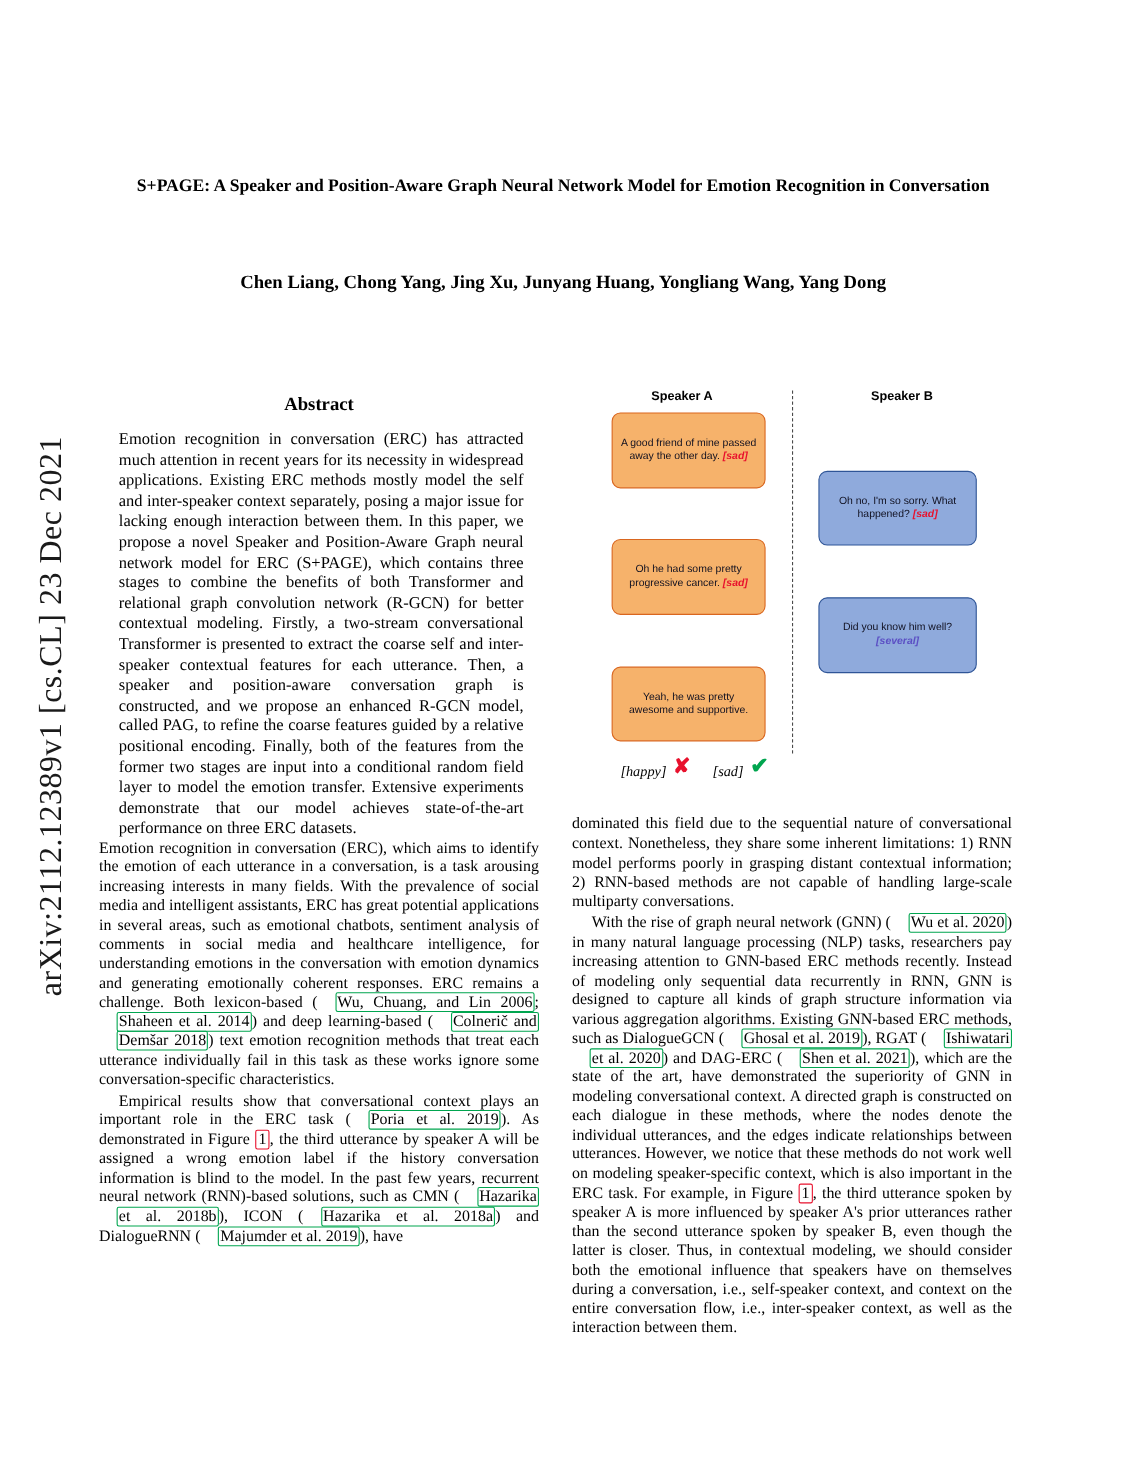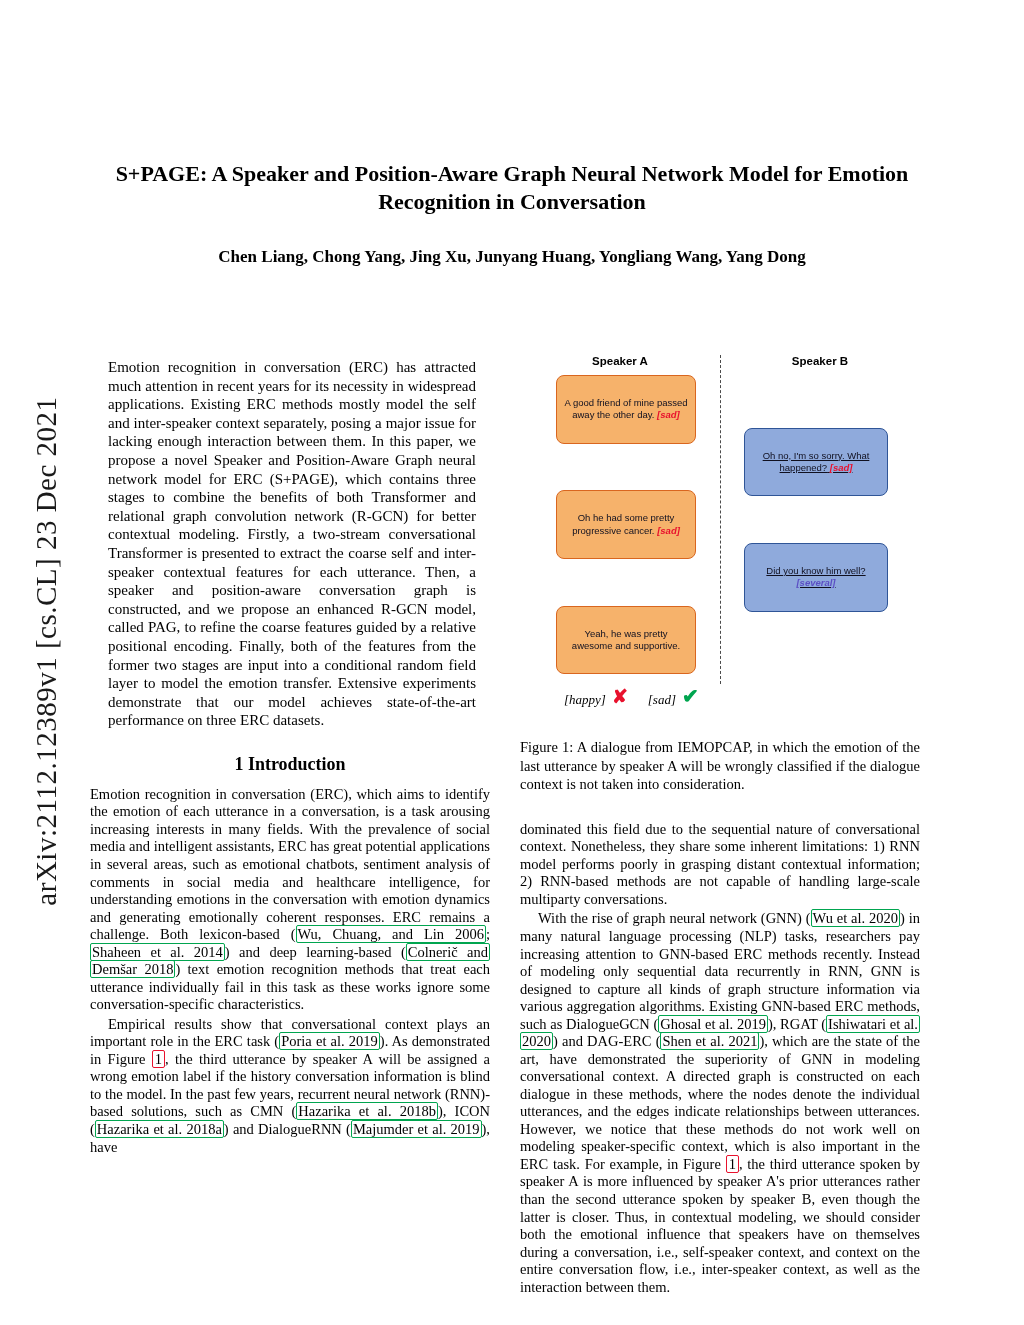--- a/index.html
+++ b/index.html
@@ -9,21 +9,21 @@
     font-family:"Liberation Serif", serif; color:#000;
   }
   .arxiv-strip {
     position:absolute; left:30px; top:932px;
     transform:rotate(-90deg); transform-origin:0 0;
     white-space:nowrap; font-size:29px; color:#1a1a1a;
     width:562px; text-align:center; letter-spacing:0.5px;
   }
   .title {
     position:absolute; top:160px; left:112px; width:800px;
-    text-align:center; font-size:22px; font-weight:bold; line-height:1.25;
+    text-align:center; font-size:16px; font-weight:bold; line-height:1.25;
   }
   .authors {
     position:absolute; top:247px; left:112px; width:800px;
     text-align:center; font-size:17px; font-weight:bold;
   }
   .col { position:absolute; width:400px; }
   .col-left  { top:358px; left:90px;  }
   .col-right { top:353px; left:520px; }
 
   .abstract-head { text-align:center; font-size:17px; font-weight:bold; margin-bottom:13px; }
@@ -31,21 +31,21 @@
     margin:0 14px 0 18px; font-size:15px; line-height:1.24; text-align:justify;
   }
   .section-head { text-align:center; font-size:18px; font-weight:bold; margin:24px 0 11px 0; }
   p.body { font-size:14.5px; line-height:1.21; text-align:justify; }
   p.indent { text-indent:18px; }
   p.body + p.body { margin-top:2px; }
 
   .cite {
     border:1.2px solid var(--cite, #00A54F);
     border-radius:2px; padding:0 1px;
-    -webkit-box-decoration-break:clone; box-decoration-break:clone;
+    -webkit-box-decoration-break:clone; box-decoration-break:clone;margin-left:16px;
   }
   .figref {
     border:1.2px solid var(--ref, #E8112D);
     border-radius:2px; padding:0 2px;
     -webkit-box-decoration-break:clone; box-decoration-break:clone;
   }
 
   
   .figure { position:relative; padding:2px 0 4px 0; }
   .divider {
@@ -62,21 +62,21 @@
     border-radius:8px; padding:21px 6px;
     font-family:"Liberation Sans", sans-serif; font-size:9.5px; line-height:1.3;
     text-align:center; color:#101020; position:relative; z-index:1;
   }
   .bubble.speaker-a {
     background:var(--a-bg, #F6B26B); border:1.5px solid var(--a-border, #D9661F);
     width:35%; margin-left:9%; margin-top:-6px;
   }
   .bubble.speaker-b {
     background:var(--b-bg, #8FAADC); border:1.5px solid var(--b-border, #2F5597);
-    width:36%; margin-left:56%; margin-top:-16px;text-decoration:underline;
+    width:36%; margin-left:56%; margin-top:-16px;
   }
   .dialogue .bubble:first-child { margin-top:0; }
   .emotion { font-style:italic; font-weight:bold; }
   .verdict {
     margin:10px 0 0 11%;
     display:flex; align-items:flex-end; gap:6px;
     font-size:13px; font-style:italic;
   }
   .v-cross { color:var(--cross,#E8112D); font-size:19px; font-style:normal; font-weight:bold; margin-right:14px; }
   .v-check { color:var(--check,#00A54F); font-size:20px; font-style:normal; font-weight:bold; }
@@ -88,22 +88,22 @@
 <body>
 
 <div class="page">
 
   <div class="arxiv-strip">arXiv:2112.12389v1  [cs.CL]  23 Dec 2021</div>
 
   <h1 class="title">S+PAGE: A Speaker and Position-Aware Graph Neural Network Model for Emotion Recognition in Conversation</h1>
   <div class="authors">Chen Liang, Chong Yang, Jing Xu, Junyang Huang, Yongliang Wang, Yang Dong</div>
 
   <div class="col col-left">
+    <h2 class="abstract-head">Abstract</h2>
     <p class="abstract-text">Emotion recognition in conversation (ERC) has attracted much attention in recent years for its necessity in widespread applications. Existing ERC methods mostly model the self and inter-speaker context separately, posing a major issue for lacking enough interaction between them. In this paper, we propose a novel Speaker and Position-Aware Graph neural network model for ERC (S+PAGE), which contains three stages to combine the benefits of both Transformer and relational graph convolution network (R-GCN) for better contextual modeling. Firstly, a two-stream conversational Transformer is presented to extract the coarse self and inter-speaker contextual features for each utterance. Then, a speaker and position-aware conversation graph is constructed, and we propose an enhanced R-GCN model, called PAG, to refine the coarse features guided by a relative positional encoding. Finally, both of the features from the former two stages are input into a conditional random field layer to model the emotion transfer. Extensive experiments demonstrate that our model achieves state-of-the-art performance on three ERC datasets.</p>
-    <h2 class="section-head">1 Introduction</h2>
     <p class="body"><span>Emotion recognition in conversation (ERC), which aims to identify the emotion of each utterance in a conversation, is a task arousing increasing interests in many fields. With the prevalence of social media and intelligent assistants, ERC has great potential applications in several areas, such as emotional chatbots, sentiment analysis of comments in social media and healthcare intelligence, for understanding emotions in the conversation with emotion dynamics and generating emotionally coherent responses. ERC remains a challenge. Both lexicon-based (</span><span class="cite">Wu, Chuang, and Lin 2006</span><span>; </span><span class="cite">Shaheen et al. 2014</span><span>) and deep learning-based (</span><span class="cite">Colnerič and Demšar 2018</span><span>) text emotion recognition methods that treat each utterance individually fail in this task as these works ignore some conversation-specific characteristics.</span></p>
     <p class="body indent"><span>Empirical results show that conversational context plays an important role in the ERC task (</span><span class="cite">Poria et al. 2019</span><span>). As demonstrated in Figure </span><span class="figref">1</span><span>, the third utterance by speaker A will be assigned a wrong emotion label if the history conversation information is blind to the model. In the past few years, recurrent neural network (RNN)-based solutions, such as CMN (</span><span class="cite">Hazarika et al. 2018b</span><span>), ICON (</span><span class="cite">Hazarika et al. 2018a</span><span>) and DialogueRNN (</span><span class="cite">Majumder et al. 2019</span><span>), have</span></p>
   </div>
 
   <div class="col col-right">
     <div class="figure">
       <div class="divider"></div>
       <div class="speaker-labels">
         <span>Speaker A</span>
         <span>Speaker B</span>
@@ -115,18 +115,17 @@
           <div class="bubble speaker-b"><span>Did you know him well?</span> <span class="emotion" style="color: rgb(91, 79, 196);">[several]</span></div>
           <div class="bubble speaker-a"><span>Yeah, he was pretty awesome and supportive.</span></div>
         </div>
       <div class="verdict">
         <span class="v-label">[happy]</span>
         <span class="v-cross">✘</span>
         <span class="v-label">[sad]</span>
         <span class="v-check">✔</span>
       </div>
     </div>
-    <p class="caption">Figure 1: A dialogue from IEMOPCAP, in which the emotion of the last utterance by speaker A will be wrongly classified if the dialogue context is not taken into consideration.</p>
     <p class="body">dominated this field due to the sequential nature of conversational context. Nonetheless, they share some inherent limitations: 1) RNN model performs poorly in grasping distant contextual information; 2) RNN-based methods are not capable of handling large-scale multiparty conversations.</p>
     <p class="body indent"><span>With the rise of graph neural network (GNN) (</span><span class="cite">Wu et al. 2020</span><span>) in many natural language processing (NLP) tasks, researchers pay increasing attention to GNN-based ERC methods recently. Instead of modeling only sequential data recurrently in RNN, GNN is designed to capture all kinds of graph structure information via various aggregation algorithms. Existing GNN-based ERC methods, such as DialogueGCN (</span><span class="cite">Ghosal et al. 2019</span><span>), RGAT (</span><span class="cite">Ishiwatari et al. 2020</span><span>) and DAG-ERC (</span><span class="cite">Shen et al. 2021</span><span>), which are the state of the art, have demonstrated the superiority of GNN in modeling conversational context. A directed graph is constructed on each dialogue in these methods, where the nodes denote the individual utterances, and the edges indicate relationships between utterances. However, we notice that these methods do not work well on modeling speaker-specific context, which is also important in the ERC task. For example, in Figure </span><span class="figref">1</span><span>, the third utterance spoken by speaker A is more influenced by speaker A's prior utterances rather than the second utterance spoken by speaker B, even though the latter is closer. Thus, in contextual modeling, we should consider both the emotional influence that speakers have on themselves during a conversation, i.e., self-speaker context, and context on the entire conversation flow, i.e., inter-speaker context, as well as the interaction between them.</span></p>
   </div>
 
 </div>
 
 </body></html>

